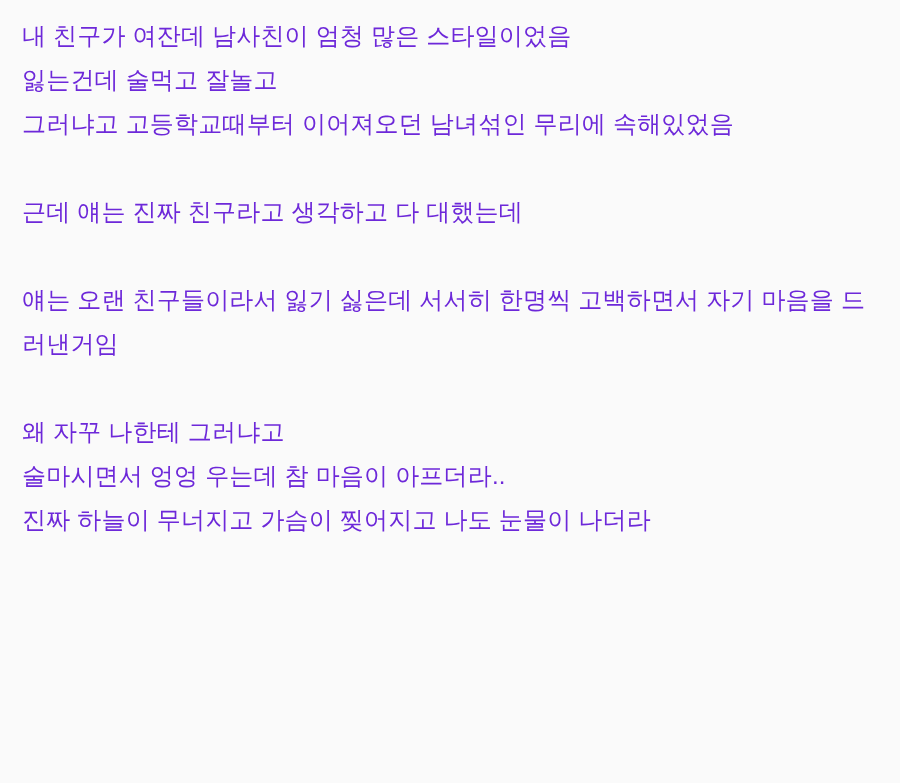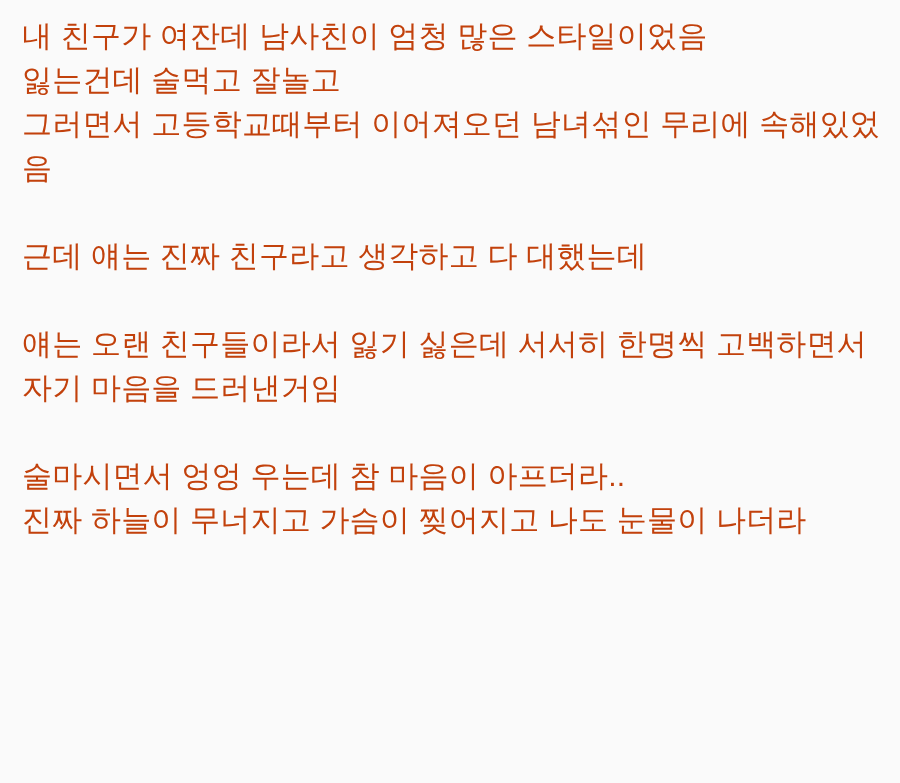--- a/index.html
+++ b/index.html
@@ -11,24 +11,24 @@
     height: 783px;
     background: #fafafa;
     overflow: hidden;
   }
   .page {
     box-sizing: border-box;
     width: 900px;
     height: 783px;
     padding: 14px 18px 0 22px;
     font-family: "Liberation Sans", "DejaVu Sans", sans-serif;
-    font-size: 30px;
+    font-size: 24px;
     line-height: 44px;
     font-weight: 400;
-    color: #c2410c;
+    color: #6d28d9;
     letter-spacing: 0.2px;
   }
   .paragraph {
     margin: 0 0 44px 0; 
   }
   .paragraph:last-child {
     margin-bottom: 0;
   }
   .line {
     white-space: pre-wrap;
@@ -36,30 +36,31 @@
   }
 </style>
 </head>
 <body>
 
 <div class="page">
 
   <div class="paragraph">
     <div class="line">내 친구가 여잔데 남사친이 엄청 많은 스타일이었음</div>
     <div class="line">잃는건데 술먹고 잘놀고</div>
-    <div class="line">그러면서 고등학교때부터 이어져오던 남녀섞인 무리에 속해있었음</div>
+    <div class="line">그러냐고 고등학교때부터 이어져오던 남녀섞인 무리에 속해있었음</div>
   </div>
 
   <div class="paragraph">
     <div class="line">근데 얘는 진짜 친구라고 생각하고 다 대했는데</div>
   </div>
 
   <div class="paragraph">
     <div class="line">얘는 오랜 친구들이라서 잃기 싫은데 서서히 한명씩 고백하면서 자기 마음을 드러낸거임</div>
   </div>
 
   <div class="paragraph">
+    <div class="line">왜 자꾸 나한테 그러냐고</div>
     <div class="line">술마시면서 엉엉 우는데 참 마음이 아프더라..</div>
     <div class="line">진짜 하늘이 무너지고 가슴이 찢어지고 나도 눈물이 나더라</div>
 
   </div>
 
 </div>
 
 </body></html>

